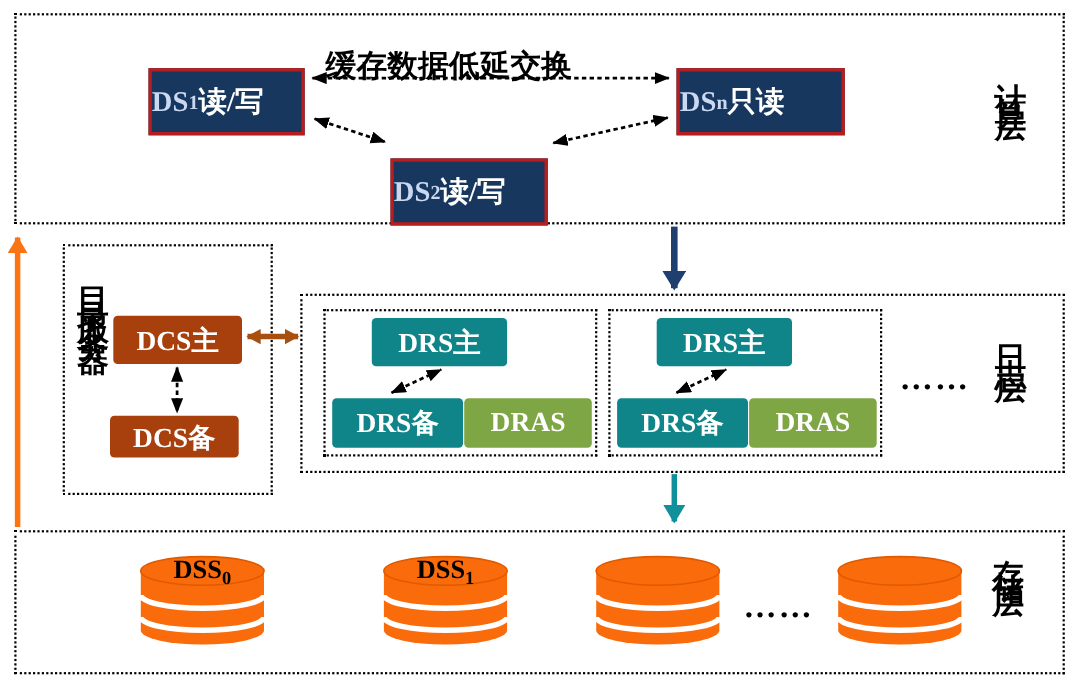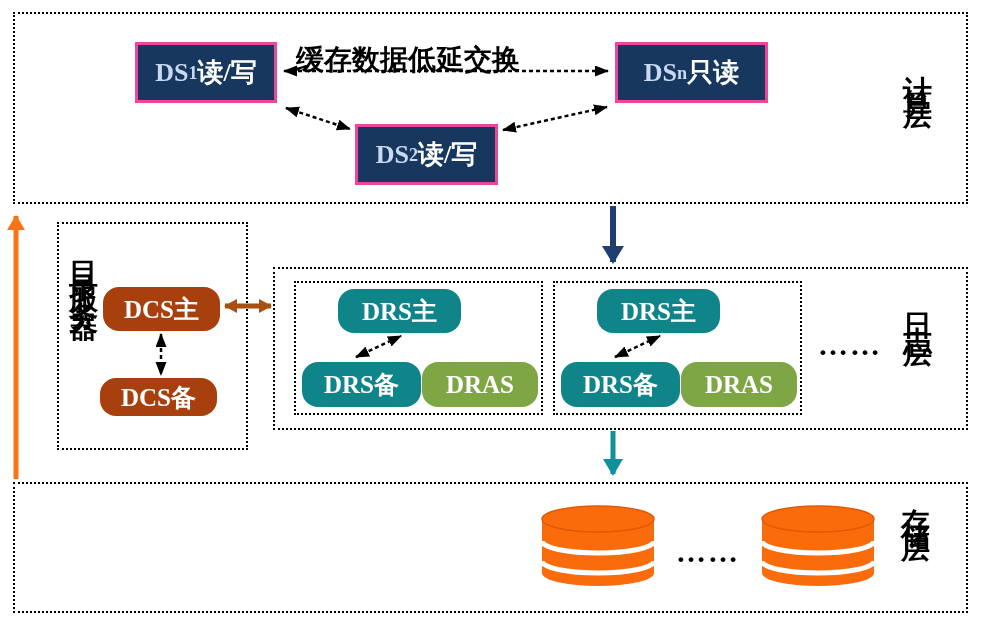--- a/index.html
+++ b/index.html
@@ -16,32 +16,32 @@
   .group       { position: absolute; border: 2px dotted #000; }
   .grp1 { left: 294px; top: 281px; width: 249px; height: 134px; }
   .grp2 { left: 553px; top: 281px; width: 249px; height: 134px; }
 
   .title {
     position: absolute; left: 296px; top: 25px; width: 228px; text-align: left;
     font-size: 28px; font-weight: bold; color: #000; white-space: nowrap; margin-top: 16px;
   }
 
   .navybox {
-    position: absolute; background: var(--c-navy-box, #17375E); border: 3px solid #ec4899;
-    color: #fff; display: flex; align-items: center; justify-content: center;
-    font-weight: bold; font-size: 26px; white-space: nowrap;
+    position: absolute; background: var(--c-navy-box, #17375E); border: 3px solid #b91c1c;
+    color: #fff; display: flex; align-items: center; justify-content: flex-start;
+    font-weight: bold; font-size: 26px; white-space: nowrap; margin-top: 20px;
   }
   .navybox .latin { color: var(--c-navy-text-latin, #C9D9F2); }
   sub { font-size: 0.7em; line-height: 0; }
   .b-ds1 { left: 135px; top: 42px;  width: 142px; height: 61px; }
   .b-dsn { left: 615px; top: 42px;  width: 153px; height: 61px; }
   .b-ds2 { left: 355px; top: 124px; width: 143px; height: 61px; }
 
   .pill {
-    position: absolute; border-radius: 16px; color: #fff; display: flex;
+    position: absolute; border-radius: 4px; color: #fff; display: flex;
     align-items: center; justify-content: center; font-weight: bold; font-size: 25px;
     white-space: nowrap;
   }
   .pill-teal  { background: var(--c-teal,  #0F8589); }
   .pill-olive { background: var(--c-olive, #7FA644); }
   .pill-brown { background: var(--c-brown, #A8400E); }
   .p-dcs1 { left: 103px; top: 287px; width: 117px; height: 44px; }
   .p-dcs2 { left: 100px; top: 378px; width: 117px; height: 38px; }
   .g1-drs1 { left: 338px; top: 289px; width: 123px; height: 44px; }
   .g1-drs2 { left: 302px; top: 362px; width: 119px; height: 45px; }
@@ -115,20 +115,38 @@
   <div class="pill pill-olive g1-dras">DRAS</div>
   <div class="pill pill-teal g2-drs1">DRS主</div>
   <div class="pill pill-teal g2-drs2">DRS备</div>
   <div class="pill pill-olive g2-dras">DRAS</div>
   <div class="dots dots-log">……</div>
 
   <div class="vlabel vl-compute">计算层</div>
   <div class="vlabel vl-log">日志层</div>
   <div class="vlabel vl-storage">存储层</div>
 
+  <div class="cyl cyl0">
+    <svg width="116" height="86" viewBox="0 0 116 86">
+      <path d="M2 15 L2 69 A56 13 0 0 0 114 69 L114 15 Z" style="fill:var(--c-orange,#FA6B0C)"></path>
+      <ellipse cx="58" cy="15" rx="56" ry="13" style="fill:var(--c-orange,#FA6B0C);stroke:var(--c-orange-rim,#E05A00);stroke-width:1.5"></ellipse>
+      <path d="M2 37 A56 12 0 0 0 114 37" fill="none" stroke="#fff" stroke-width="5"></path>
+      <path d="M2 57 A56 12 0 0 0 114 57" fill="none" stroke="#fff" stroke-width="5"></path>
+    </svg>
+    <div class="lbl"><span>DSS</span><sub>0</sub></div>
+  </div>
+  <div class="cyl cyl1">
+    <svg width="116" height="86" viewBox="0 0 116 86">
+      <path d="M2 15 L2 69 A56 13 0 0 0 114 69 L114 15 Z" style="fill:var(--c-orange,#FA6B0C)"></path>
+      <ellipse cx="58" cy="15" rx="56" ry="13" style="fill:var(--c-orange,#FA6B0C);stroke:var(--c-orange-rim,#E05A00);stroke-width:1.5"></ellipse>
+      <path d="M2 37 A56 12 0 0 0 114 37" fill="none" stroke="#fff" stroke-width="5"></path>
+      <path d="M2 57 A56 12 0 0 0 114 57" fill="none" stroke="#fff" stroke-width="5"></path>
+    </svg>
+    <div class="lbl"><span>DSS</span><sub>1</sub></div>
+  </div>
   <div class="cyl cyl2">
     <svg width="116" height="86" viewBox="0 0 116 86">
       <path d="M2 15 L2 69 A56 13 0 0 0 114 69 L114 15 Z" style="fill:var(--c-orange,#FA6B0C)"></path>
       <ellipse cx="58" cy="15" rx="56" ry="13" style="fill:var(--c-orange,#FA6B0C);stroke:var(--c-orange-rim,#E05A00);stroke-width:1.5"></ellipse>
       <path d="M2 37 A56 12 0 0 0 114 37" fill="none" stroke="#fff" stroke-width="5"></path>
       <path d="M2 57 A56 12 0 0 0 114 57" fill="none" stroke="#fff" stroke-width="5"></path>
     </svg>
   </div>
   <div class="cyl cyl3">
     <svg width="116" height="86" viewBox="0 0 116 86">

